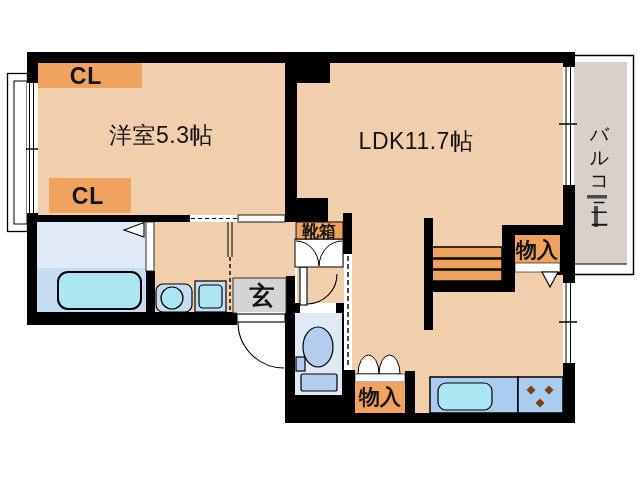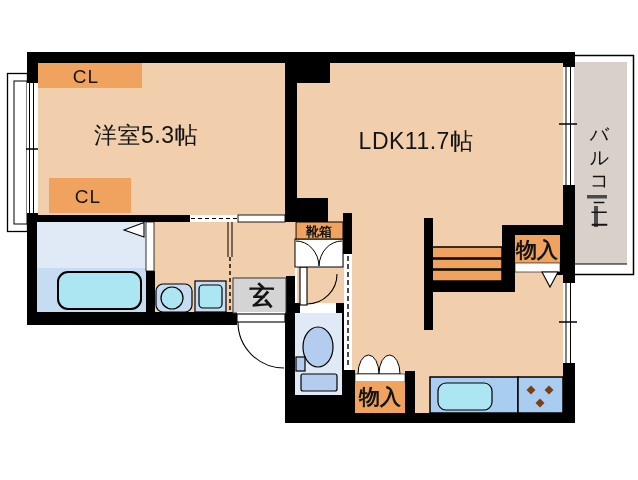--- a/index.html
+++ b/index.html
@@ -20,23 +20,23 @@
   .fct { fill:var(--counter,#A9CDF0); }
   .fbn { fill:var(--burner,#7B3F10); }
   .fwh { fill:#ffffff; }
   .fdk { fill:#4a4a4a; }
   .sw  { stroke:#000; }
   .ln  { stroke:#000; fill:none; }
 
   .lbl { position:absolute; transform:translate(-50%,-50%); color:#141414;
          white-space:nowrap; line-height:1; z-index:5; }
   .t-room { font-size:23px; font-weight:500; letter-spacing:0.5px; }
-  .t-cl   { font-size:19px; font-weight:400; letter-spacing:1px; }
+  .t-cl   { font-size:23px; font-weight:700; letter-spacing:1px; }
   .t-gen  { font-size:25px; font-weight:600; }
-  .t-sm   { font-size:13px; font-weight:700; }
+  .t-sm   { font-size:17px; font-weight:700; }
   .t-st   { font-size:21px; font-weight:600; }
   .t-v    { writing-mode:vertical-rl; text-orientation:upright; font-size:19px;
             font-weight:500; letter-spacing:4px; }
 </style>
 </head>
 <body>
 
 <div class="stage">
 
   <svg class="plan-svg" width="638" height="480" viewBox="0 0 638 480">
@@ -192,21 +192,21 @@
       <rect class="fwt sw" x="438" y="383" width="54" height="27" rx="8" stroke-width="1.2"></rect>
       <rect class="fct sw" x="518" y="377" width="45" height="36" stroke-width="1.5"></rect>
       <polygon class="fbn" points="531,385.5 535.5,390 531,394.5 526.5,390"></polygon>
       <polygon class="fbn" points="549,385.5 553.5,390 549,394.5 544.5,390"></polygon>
       <polygon class="fbn" points="540,398.5 544.5,403 540,407.5 535.5,403"></polygon>
     </g>
   </svg>
 
   <div class="lbl t-cl" style="left:86px;  top:76px;">CL</div>
   <div class="lbl t-cl" style="left:88px;  top:196px;">CL</div>
-  <div class="lbl t-room" style="left:146px; top:135px;">洋室5.3帖</div>
+  <div class="lbl t-room" style="left:161px; top:135px;">洋室5.3帖</div>
   <div class="lbl t-room" style="left:416px; top:141px;">LDK11.7帖</div>
   <div class="lbl t-v" style="left:600px; top:166px;">バルコニー</div>
   <div class="lbl t-gen" style="left:262px; top:295px;">玄</div>
   <div class="lbl t-sm" style="left:319px; top:231px;">靴箱</div>
   <div class="lbl t-st" style="left:537px; top:249px;">物入</div>
   <div class="lbl t-st" style="left:380px; top:396px;">物入</div>
 
 </div>
 
 </body></html>

